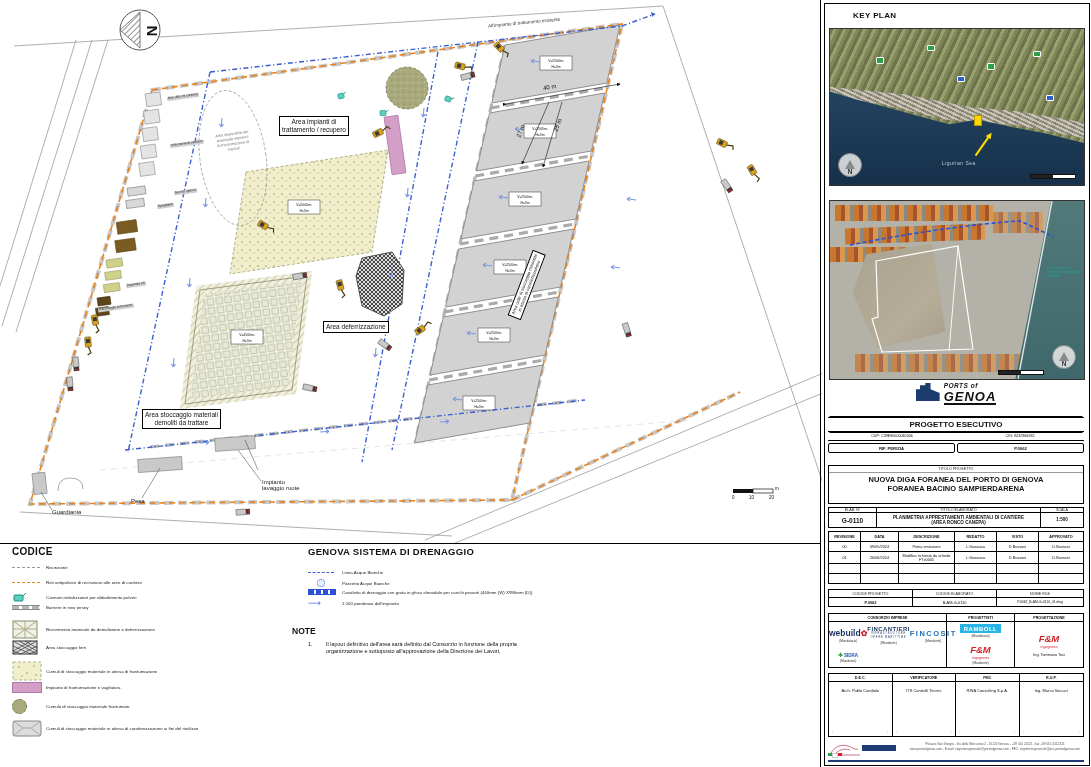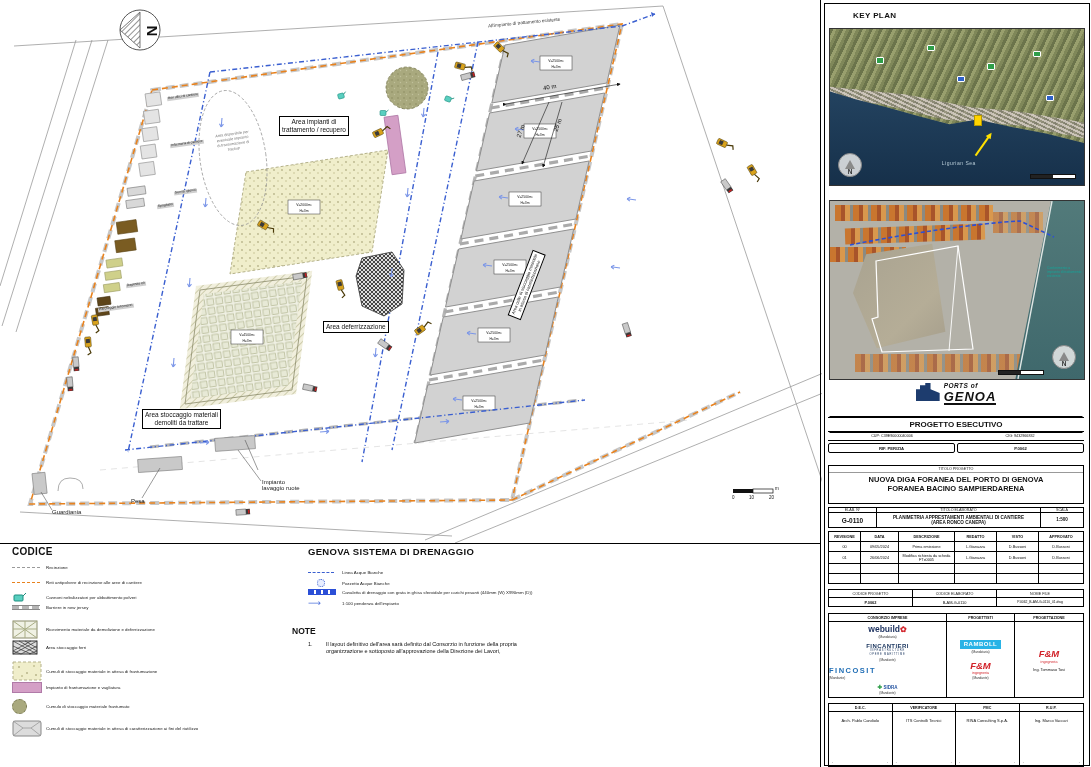--- a/index.html
+++ b/index.html
@@ -660,32 +660,32 @@
       <div class="val-s last-row">B-AM-G-0110</div>
       <div class="val-s last-col last-row" style="font-size:3.4px;">P.0062_B-AM-G-0110_01.dwg</div>
     </div>
 
     <div class="grid logos-grid" style="margin-top:6px;">
       <div class="h">CONSORZIO IMPRESE</div>
       <div class="h">PROGETTISTI</div>
       <div class="h last-col">PROGETTAZIONE</div>
 
       <div class="last-row" style="padding:0;align-items:stretch;">
-        <div style="display:grid;grid-template-columns:1fr;width:100%;">
+        <div style="display:grid;grid-template-columns:1fr 1fr 1fr;width:100%;">
           <div class="logo-cell" style="display:flex;align-items:center;justify-content:center;">
             <span class="l-webuild"><span>webuild</span><span class="brush">✿</span></span>
             <span class="l-tag">(Mandataria)</span>
           </div>
           <div class="logo-cell" style="display:flex;align-items:center;justify-content:center;">
             <span class="l-fincantieri">FINCANTIERI</span>
             <span class="l-fincantieri-sub">INFRASTRUCTURE</span>
             <span class="l-fincantieri-sub">OPERE MARITTIME</span>
             <span class="l-tag">(Mandante)</span>
           </div>
-          <div class="logo-cell" style="display:flex;align-items:flex-start;justify-content:center;">
+          <div class="logo-cell" style="display:flex;align-items:center;justify-content:center;">
             <span class="l-fincosit">FINCOSIT</span>
             <span class="l-tag">(Mandante)</span>
           </div>
           <div class="logo-cell" style="display:flex;align-items:center;justify-content:center;">
             <span class="l-sidra"><span class="plus">✚</span> <span>SIDRA</span></span>
             <span class="l-tag">(Mandante)</span>
           </div>
         </div>
       </div>
       <div class="last-row" style="padding:0;">

